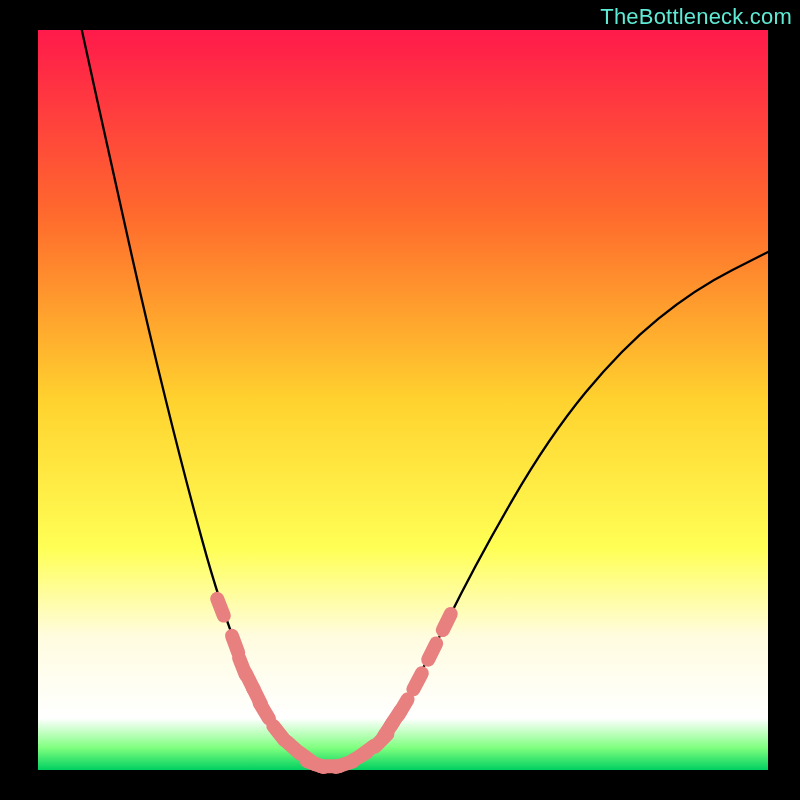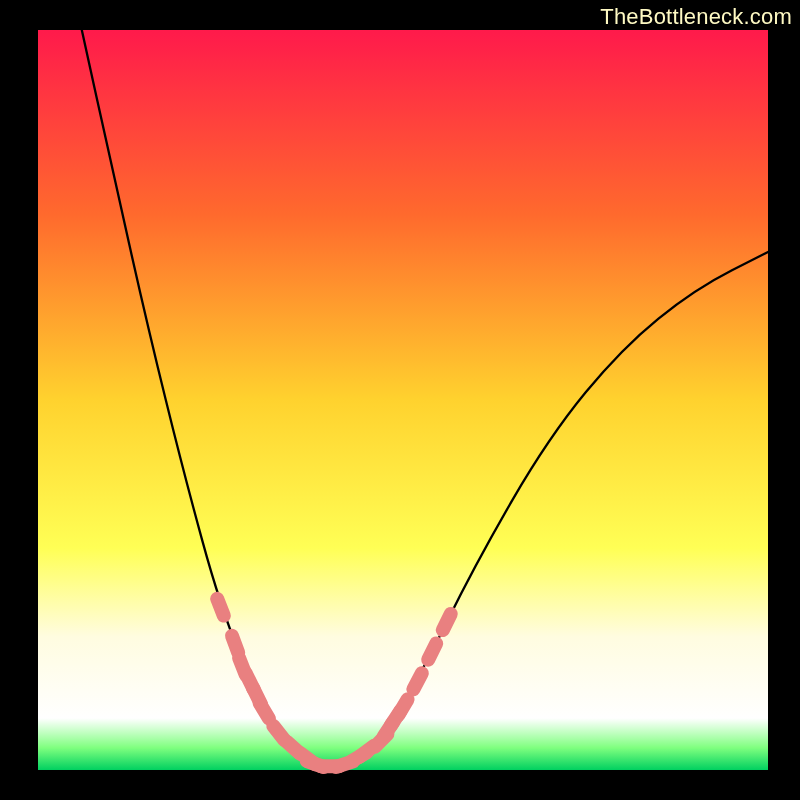--- a/index.html
+++ b/index.html
@@ -14,21 +14,21 @@
   .stage {
     position: relative;
     width: 800px;
     height: 800px;
     background: #000;
   }
   .watermark {
     position: absolute;
     top: 4px;
     right: 8px;
-    color: #fef9c3;
+    color: #5eead4;
     font-size: 22px;
     font-weight: 500;
     z-index: 10;
     letter-spacing: 0.2px;
   }
   svg {
     position: absolute;
     inset: 0;
     display: block;
   }

